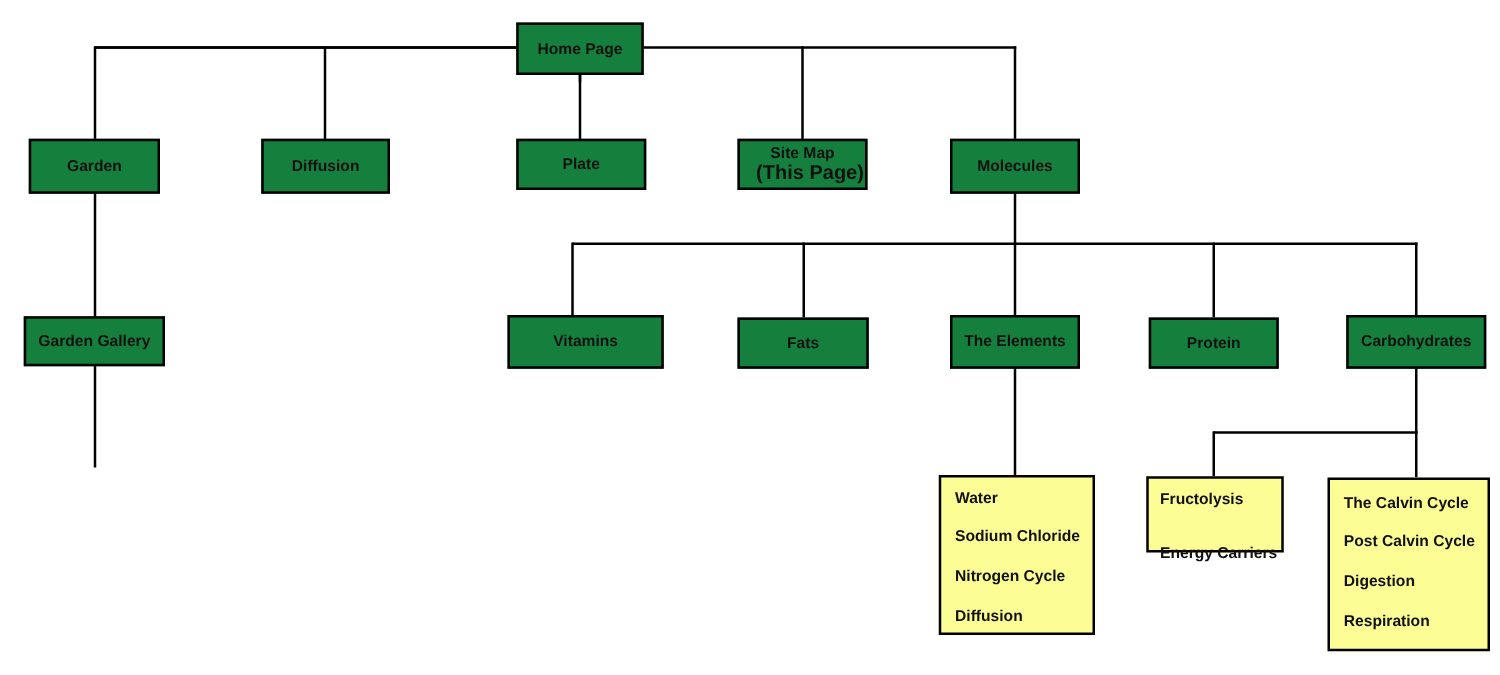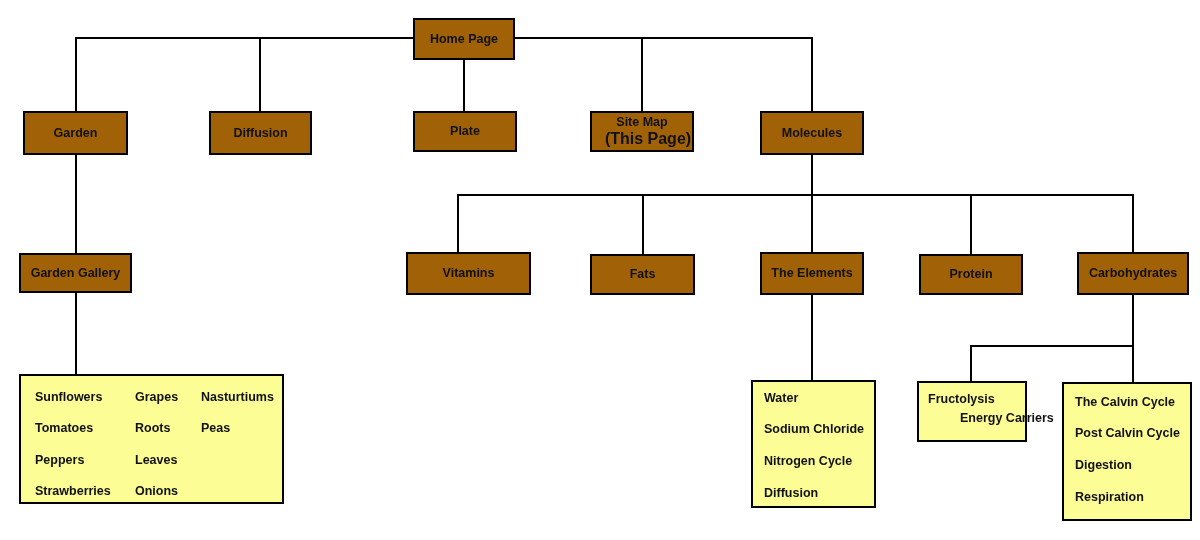--- a/index.html
+++ b/index.html
@@ -12,21 +12,21 @@
     position:relative;
     width:1200px;
     height:540px;
     background:#ffffff;
     overflow:hidden;
   }
   
   .node{
     position:absolute;
     box-sizing:border-box;
-    background:#a16207;
+    background:#15803d;
     border:2px solid #000000;
     color:#111111;
     font-size:12.5px;
     font-weight:bold;
     display:flex;
     flex-direction:column;
     align-items:center;
     justify-content:center;
     text-align:center;
     line-height:1.15;
@@ -144,45 +144,31 @@
   </div>
 
   <div class="node" style="left:919px; top:254px; width:104px; height:41px;">
     <span>Protein</span>
   </div>
 
   <div class="node" style="left:1077px; top:252px; width:112px; height:43px;">
     <span>Carbohydrates</span>
   </div>
 
-  <div class="listbox" style="left:19px; top:374px; width:265px; height:130px;">
-    <div class="row" style="left:14px; top:14px;">Sunflowers</div>
-    <div class="row" style="left:14px; top:45px;">Tomatoes</div>
-    <div class="row" style="left:14px; top:77px;">Peppers</div>
-    <div class="row" style="left:14px; top:108px;">Strawberries</div>
-
-    <div class="row" style="left:114px; top:14px;">Grapes</div>
-    <div class="row" style="left:114px; top:45px;">Roots</div>
-    <div class="row" style="left:114px; top:77px;">Leaves</div>
-    <div class="row" style="left:114px; top:108px;">Onions</div>
-
-    <div class="row" style="left:180px; top:14px;">Nasturtiums</div>
-    <div class="row" style="left:180px; top:45px;">Peas</div>
-  </div>
 
   <div class="listbox" style="left:751px; top:380px; width:125px; height:128px;">
     <div class="row" style="left:11px; top:9px;">Water</div>
     <div class="row" style="left:11px; top:40px;">Sodium Chloride</div>
     <div class="row" style="left:11px; top:72px;">Nitrogen Cycle</div>
     <div class="row" style="left:11px; top:104px;">Diffusion</div>
   </div>
 
   <div class="listbox" style="left:917px; top:381px; width:110px; height:61px;">
     <div class="row" style="left:9px; top:9px;">Fructolysis</div>
-    <div class="row" style="left:9px; top:28px;margin-left:32px;">Energy Carriers</div>
+    <div class="row" style="left:9px; top:52px;">Energy Carriers</div>
   </div>
 
   <div class="listbox" style="left:1062px; top:382px; width:130px; height:139px;">
     <div class="row" style="left:11px; top:11px;">The Calvin Cycle</div>
     <div class="row" style="left:11px; top:42px;">Post Calvin Cycle</div>
     <div class="row" style="left:11px; top:74px;">Digestion</div>
     <div class="row" style="left:11px; top:106px;">Respiration</div>
   </div>
 
 </div>

